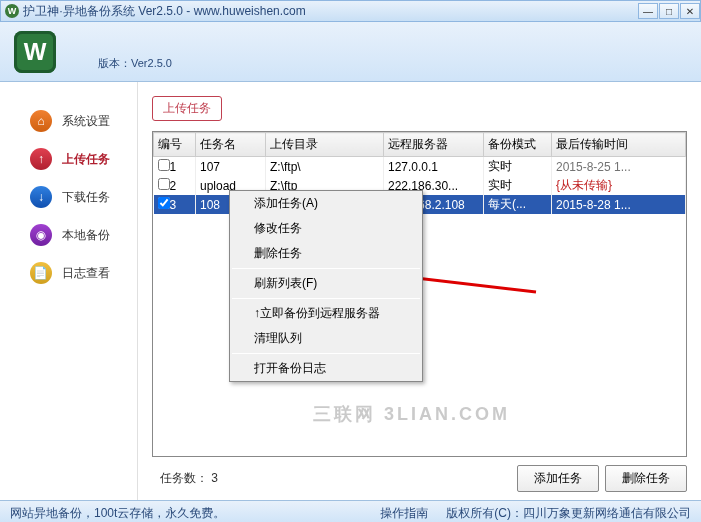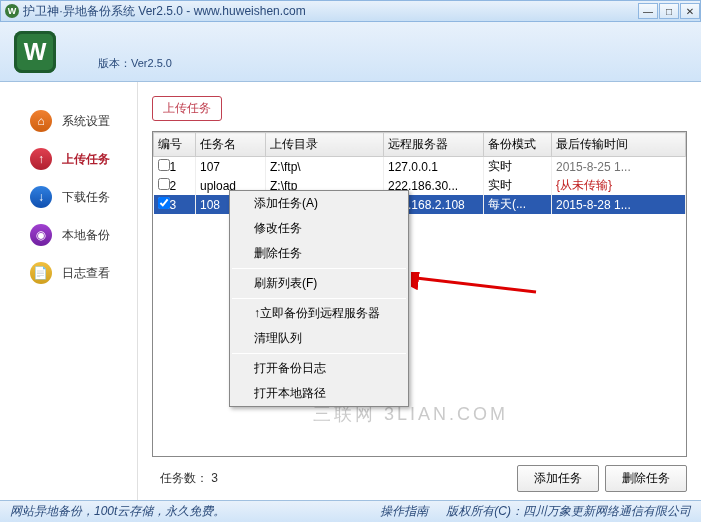--- a/index.html
+++ b/index.html
@@ -27,30 +27,30 @@
 .content { flex: 1; padding: 14px 14px 8px 14px; display: flex; flex-direction: column; position: relative; }
 .top-btn { border: 1px solid #c04050; color: #c04050; background: #fff; padding: 3px 10px; border-radius: 3px; align-self: flex-start; margin-bottom: 10px; cursor: pointer; }
 .table-wrap { border: 1px solid #888; flex: 1; background: #fff; overflow: hidden; position: relative; }
 table { width: 100%; border-collapse: collapse; table-layout: fixed; }
 th { background: linear-gradient(#f8f8f8, #e8e8e8); border: 1px solid #ccc; padding: 3px 4px; text-align: left; font-weight: normal; font-size: 12px; white-space: nowrap; overflow: hidden; }
 td { border-right: 1px solid #eee; padding: 1px 4px; font-size: 12px; white-space: nowrap; overflow: hidden; }
 tr.selected td { background: #2a5ab0; color: #fff; }
 .chk { width: 12px; height: 12px; }
 .red-text { color: #c02020; }
 .green-text { color: #737373; margin-left: 8px; }
-.context-menu { position: absolute; background: #f0f0f0; border: 1px solid #888; box-shadow: 2px 2px 4px rgba(0,0,0,0.3); width: 180px; z-index: 10; }
+.context-menu { position: absolute; background: #f0f0f0; border: 1px solid #888; box-shadow: 2px 2px 4px rgba(0,0,0,0.3); width: 194px; z-index: 10; }
 .menu-item { padding: 4px 10px 4px 24px; cursor: pointer; font-size: 12px; }
 .menu-sep { height: 1px; background: #aaa; margin: 2px 2px; border-bottom: 1px solid #fff; }
 .arrow { position: absolute; z-index: 5; pointer-events: none; }
 .bottom-bar { display: flex; align-items: center; padding: 8px 0 0 0; }
 .task-count { flex: 1; padding-left: 8px; color: #333; }
 .action-btn { border: 1px solid #888; background: linear-gradient(#fdfdfd, #ececec); padding: 4px 16px; margin-left: 6px; cursor: pointer; border-radius: 2px; }
-.footer { height: 22px; background: linear-gradient(#e8f1fb, #d0e4f8); border-top: 1px solid #a0c0e0; display: flex; align-items: center; padding: 0 10px; color: #2a4a7a; font-size: 12px; font-style: italic; }
+.footer { height: 22px; background: linear-gradient(#e8f1fb, #d0e4f8); border-top: 1px solid #a0c0e0; display: flex; align-items: flex-end; padding: 0 10px; color: #2a4a7a; font-size: 12px; }
 .footer-left { flex: 1; }
-.watermark { position: absolute; color: rgba(150,150,150,0.5); font-size: 18px; letter-spacing: 3px; pointer-events: none; }
+.watermark { position: absolute; color: rgba(150,150,150,0.5); font-size: 18px; letter-spacing: 3px; pointer-events: none; font-weight: bold; }
 </style>
 </head>
 <body>
 
 <div class="titlebar">
   <span class="titlebar-icon">W</span>
   <span class="titlebar-text">护卫神·异地备份系统 Ver2.5.0 - www.huweishen.com</span>
   <div class="titlebar-btns">
     <div class="titlebar-btn">—</div>
     <div class="titlebar-btn">□</div>
@@ -144,21 +144,20 @@
           <div class="menu-item">添加任务(A)</div>
           <div class="menu-item">修改任务</div>
           <div class="menu-item">删除任务</div>
           <div class="menu-sep"></div>
           <div class="menu-item">刷新列表(F)</div>
           <div class="menu-sep"></div>
           <div class="menu-item">↑立即备份到远程服务器</div>
           <div class="menu-item">清理队列</div>
           <div class="menu-sep"></div>
           <div class="menu-item">打开备份日志</div>
-          <div class="menu-item">打开本地路径</div>
         </div>
 
       <svg class="arrow" style="left:258px; top:140px;" width="130" height="30">
         <defs>
             <marker id="ah" markerWidth="10" markerHeight="8" refX="1" refY="4" orient="auto">
               <polygon points="0 0, 10 4, 0 8" fill="#d00"></polygon>
             </marker>
           </defs>
         <line x1="125" y1="20" x2="5" y2="6" stroke="#d00" stroke-width="3" marker-end="url(#ah)"></line>
       </svg>

